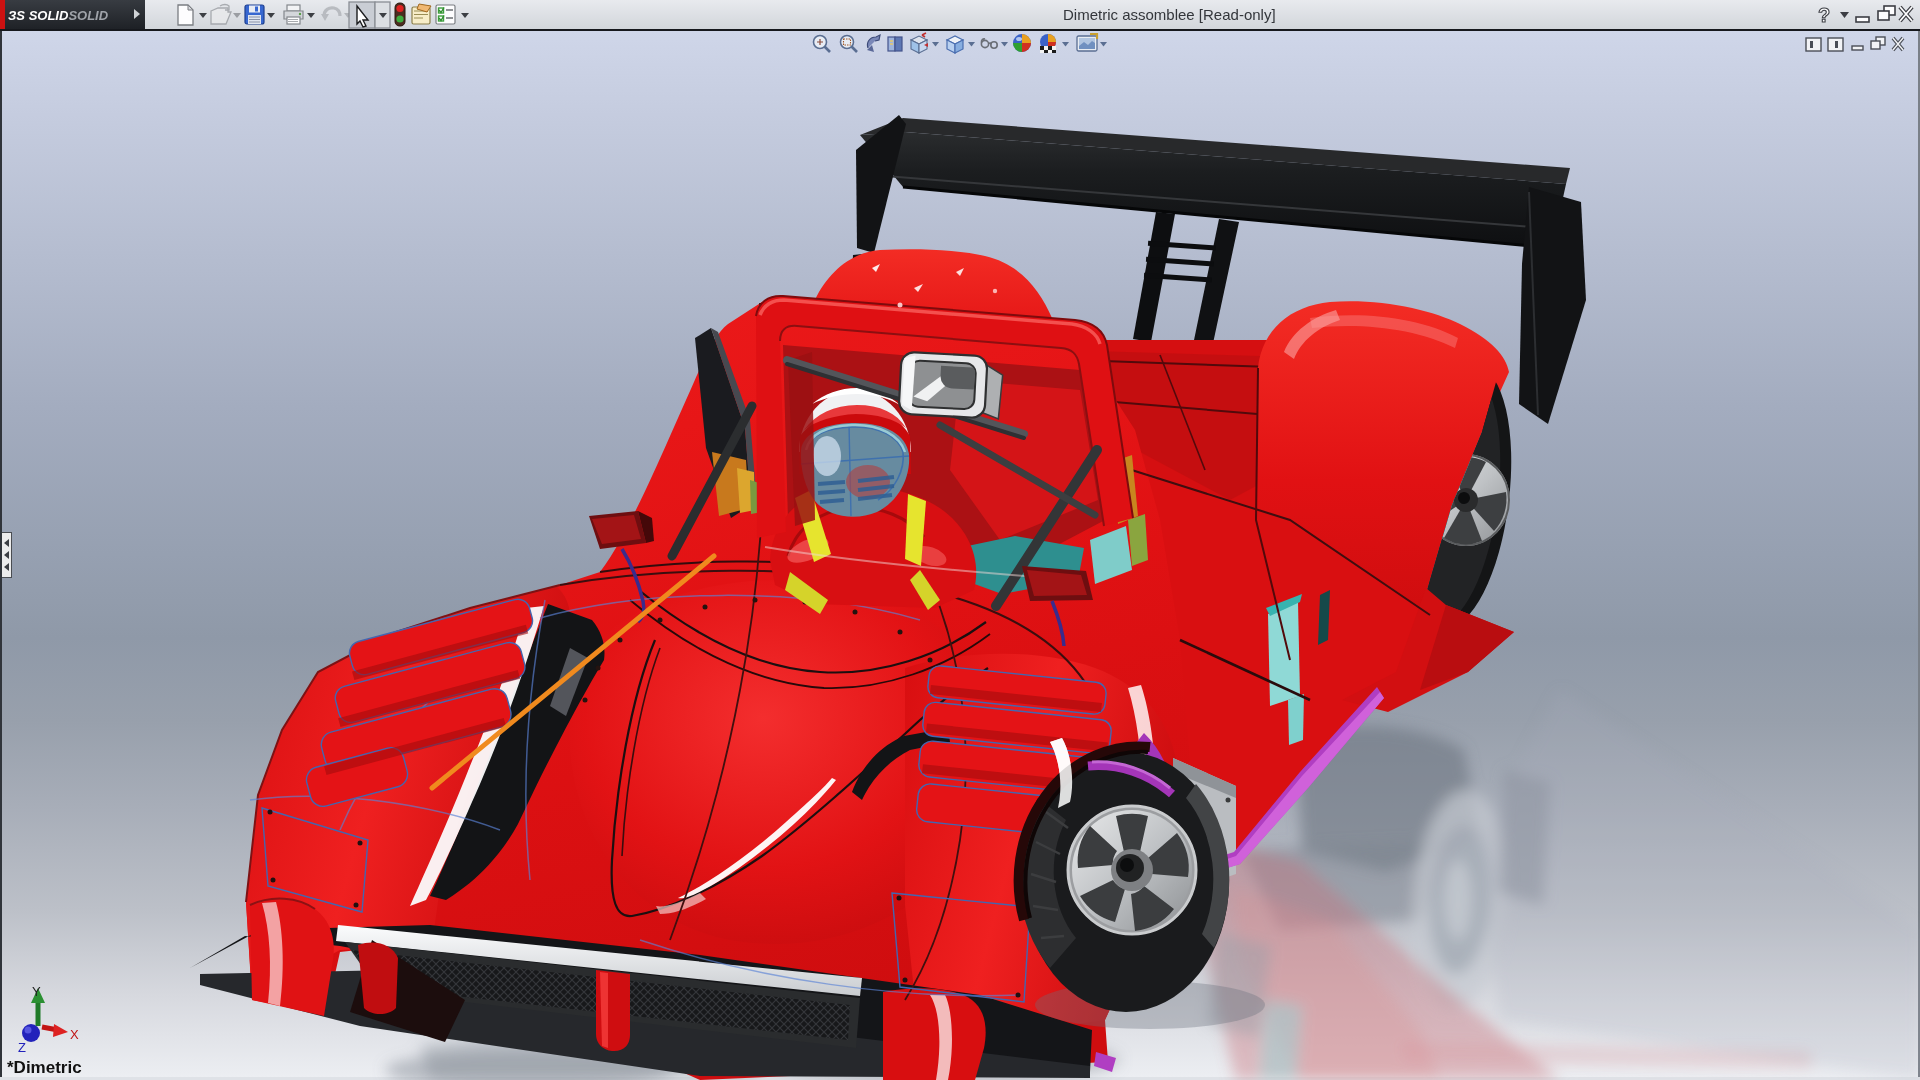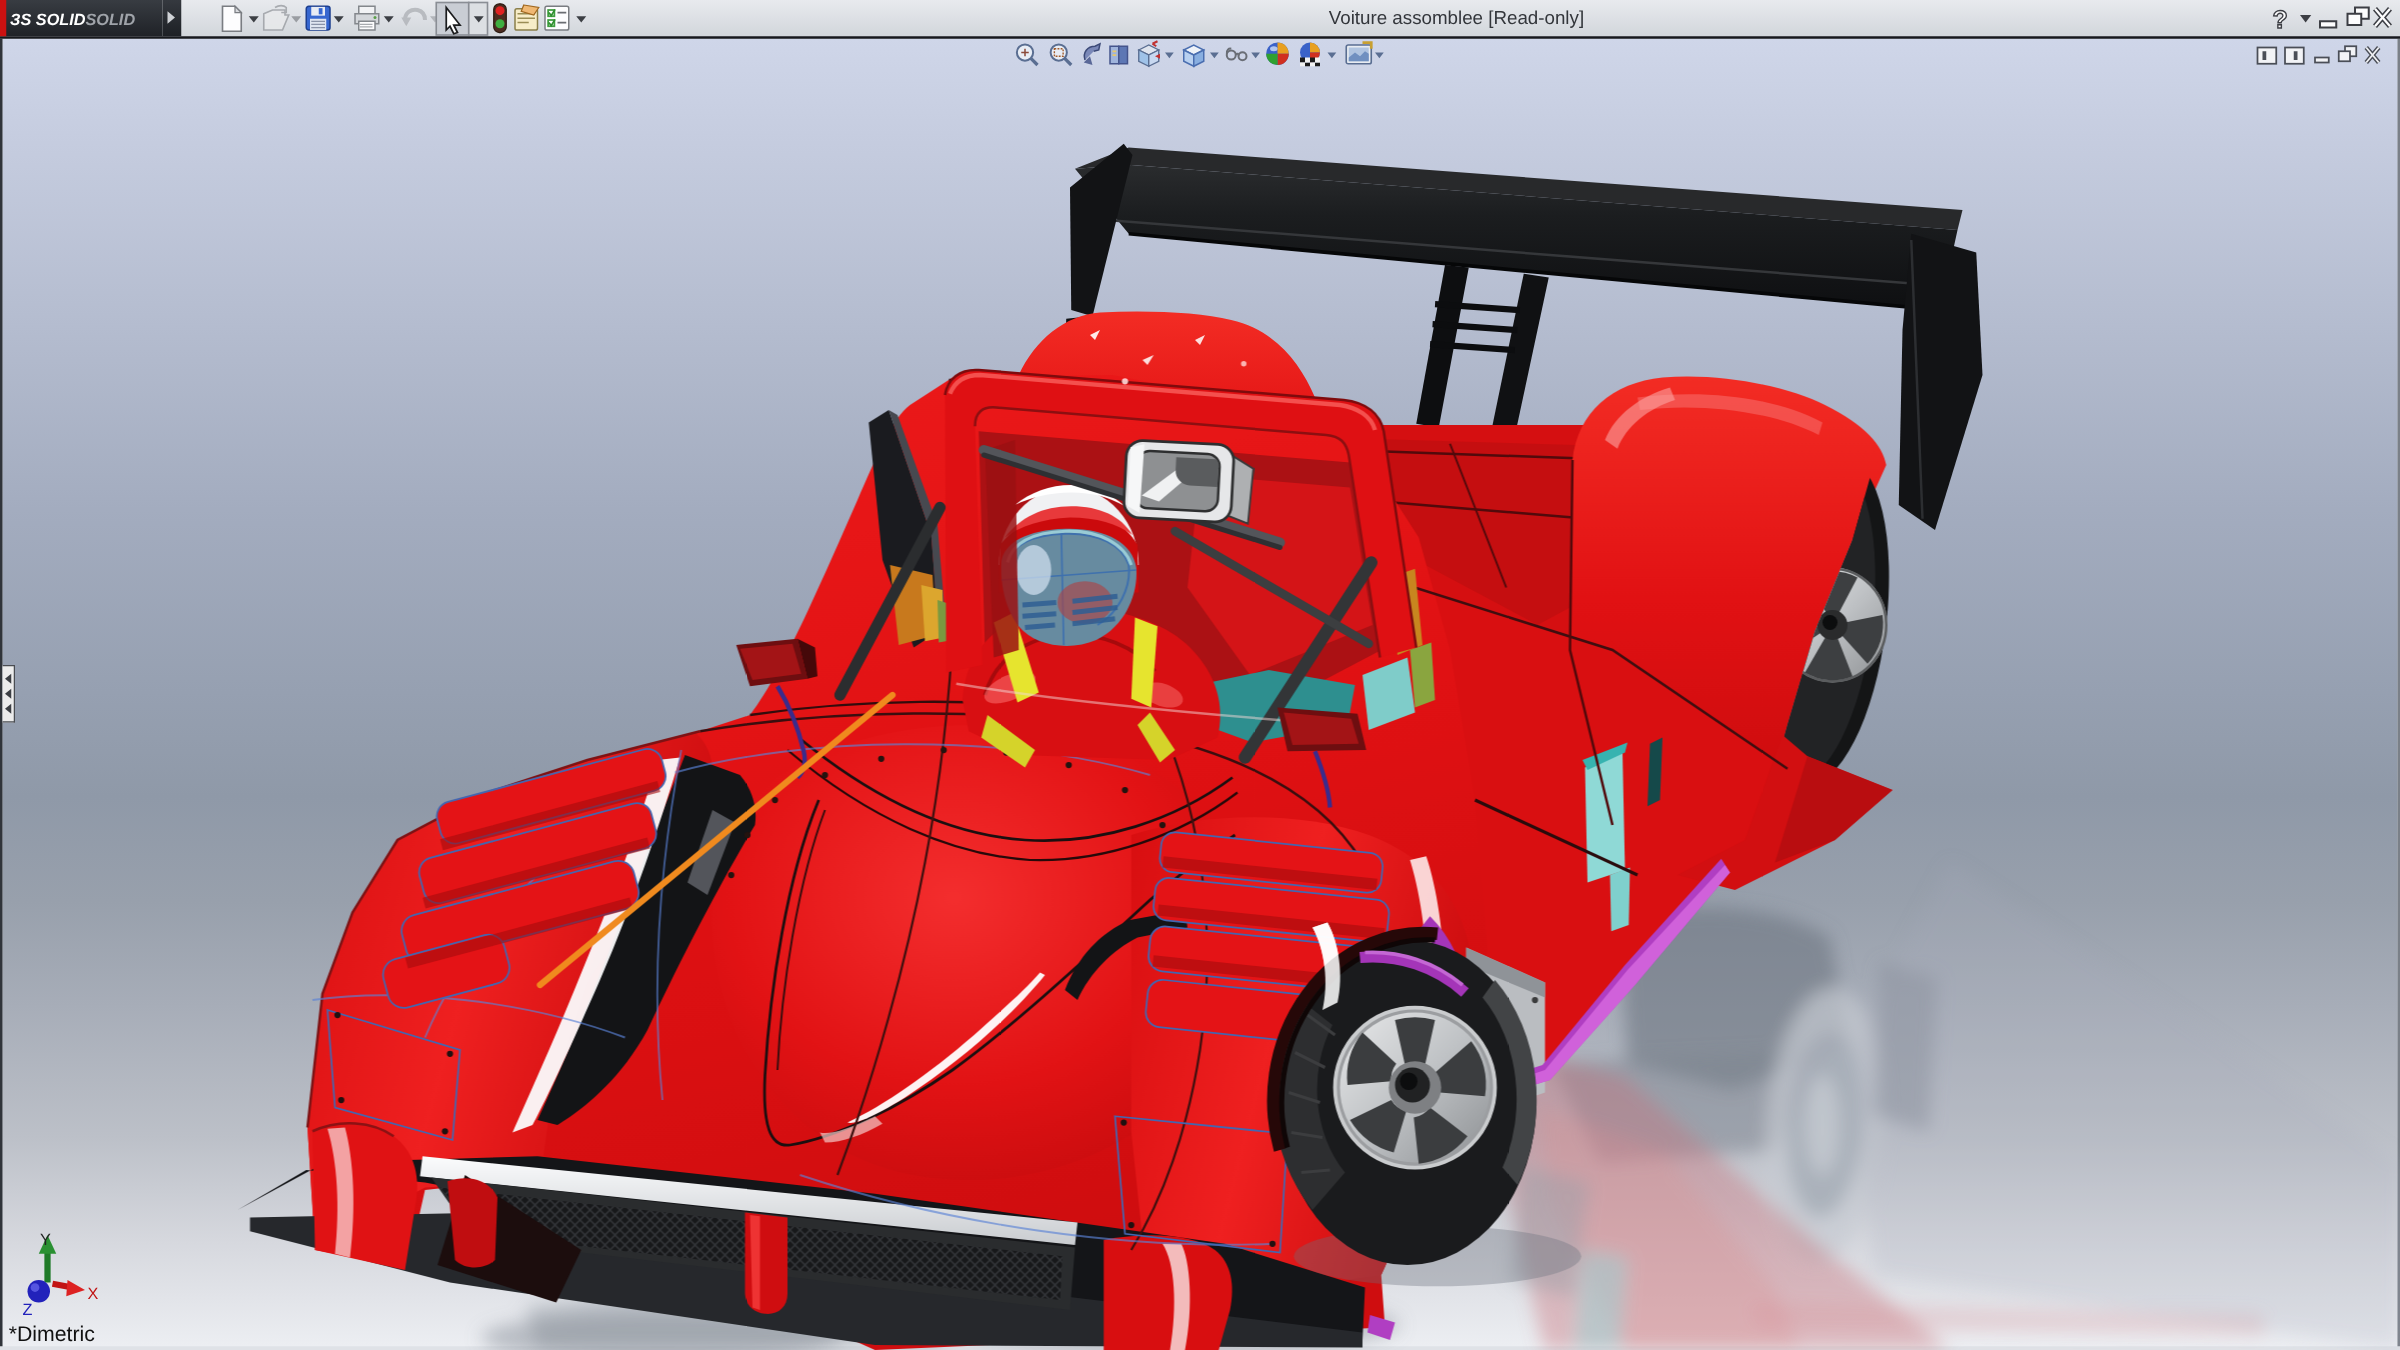--- a/index.html
+++ b/index.html
@@ -22,29 +22,29 @@
   #viewport{position:absolute;left:0;top:31px;width:1916px;height:1046px;border-right:2px solid #7a8088;
     background:linear-gradient(180deg,#cfd6e9 0%,#c5ccdf 8%,#b4bccf 22%,#a3acbf 36%,
       #96a0b1 50%,#8f99a8 58%,#98a0ac 66%,#a7adb8 74%,#bcc0c8 84%,#d6d8de 92%,#eceef2 100%);
     border-left:2px solid #30343a;}
   
   #lefttab{position:absolute;left:2px;top:532px;width:9px;height:44px;
     background:#ececec;border:1px solid #4a4d52;border-left:none;}
   .ltri{position:absolute;left:2px;width:0;height:0;border-right:5px solid #3c3f44;
     border-top:4px solid transparent;border-bottom:4px solid transparent;}
   
-  #dimetric{position:absolute;left:7px;top:1058px;font-size:17px;color:#111;font-weight:normal;}
+  #dimetric{position:absolute;left:7px;top:1058px;font-size:17px;color:#111;font-weight:bold;}
   svg{position:absolute;left:0;top:0;}
 </style>
 </head>
 <body>
 <div id="app">
   <div id="viewport"></div>
   <div id="titlebar">
-    <div id="title-text">Voiture assomblee [Read-only]</div>
+    <div id="title-text">Dimetric assomblee [Read-only]</div>
     <div id="swlogo">
         <div class="red"></div>
       <div class="txt"><span style="font-size:13px">ЗS</span> SOLID<span class="w">SOLID</span></div>
     </div>
     <div id="swtab"></div>
   </div>
 
   <svg id="scene" width="1920" height="1080" viewBox="0 0 1920 1080">
     <defs>
       <linearGradient id="redV" x1="0" y1="0" x2="0" y2="1">

